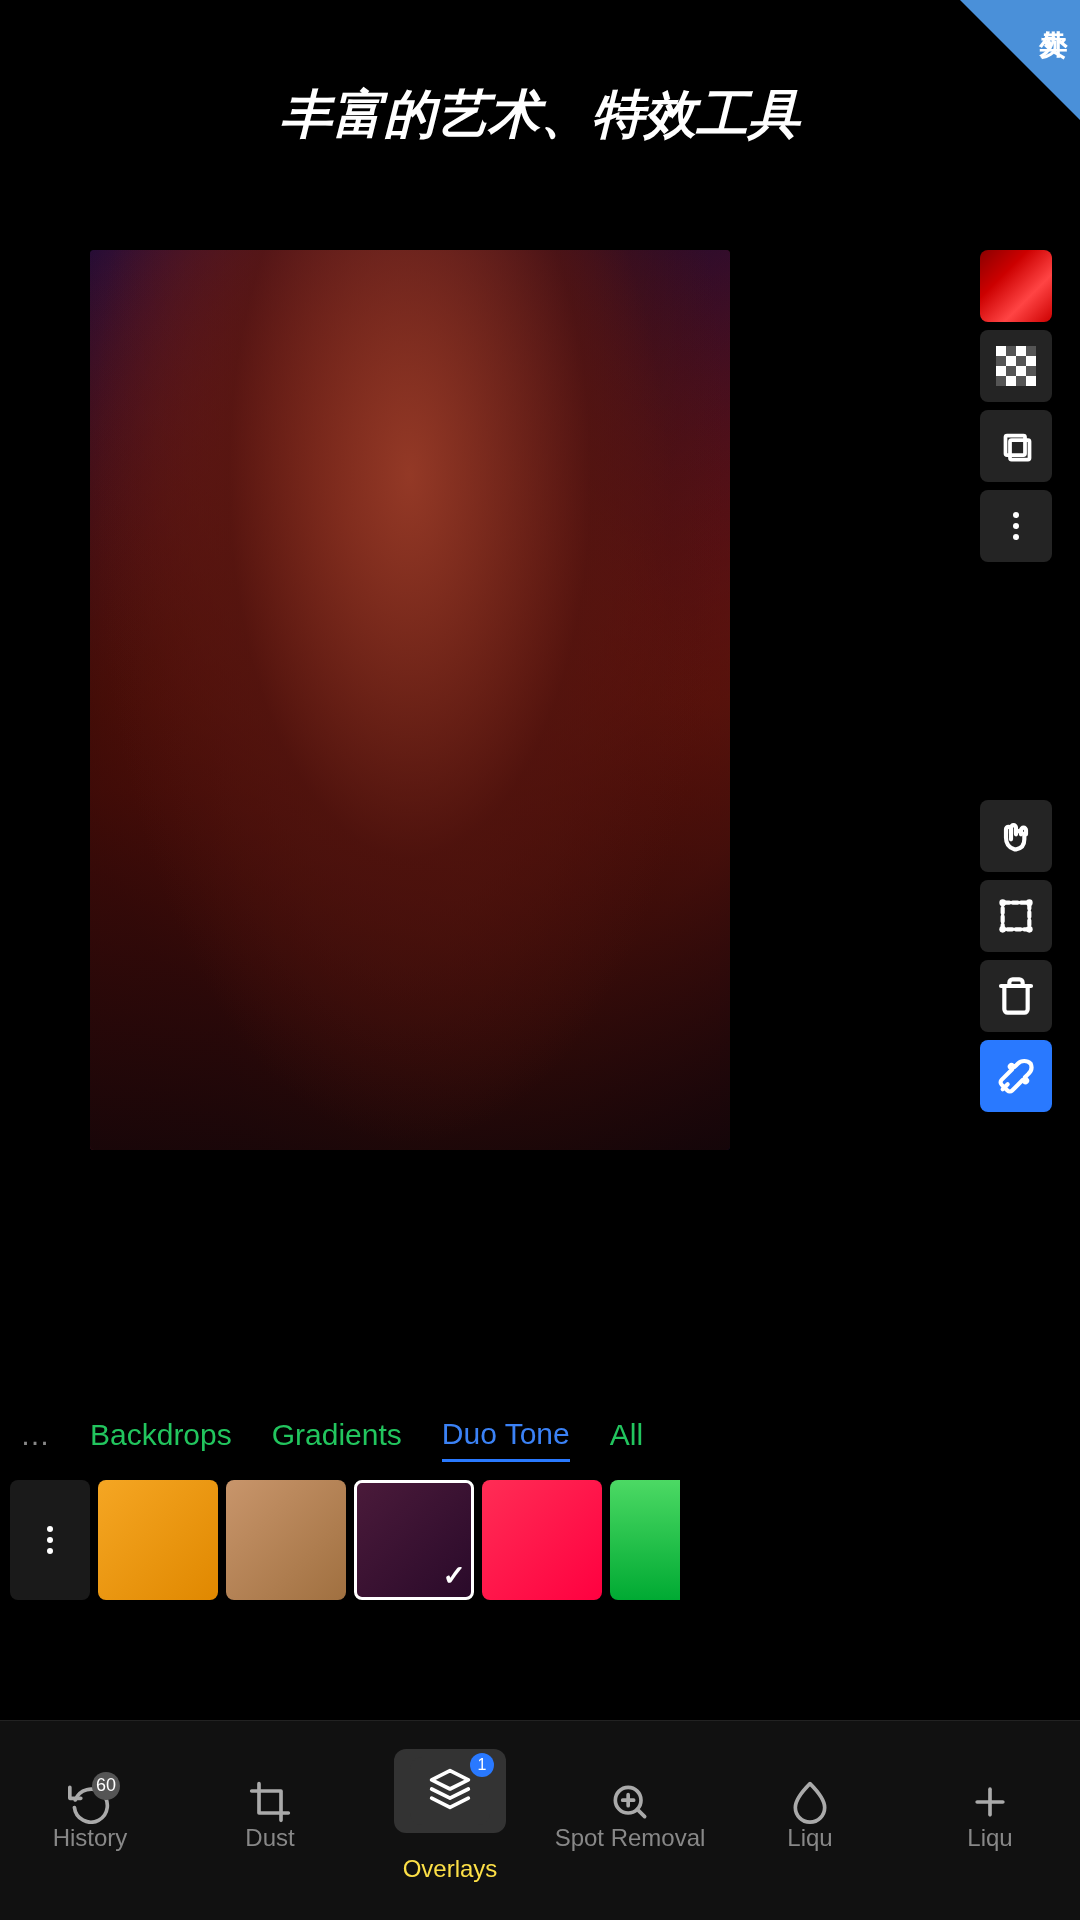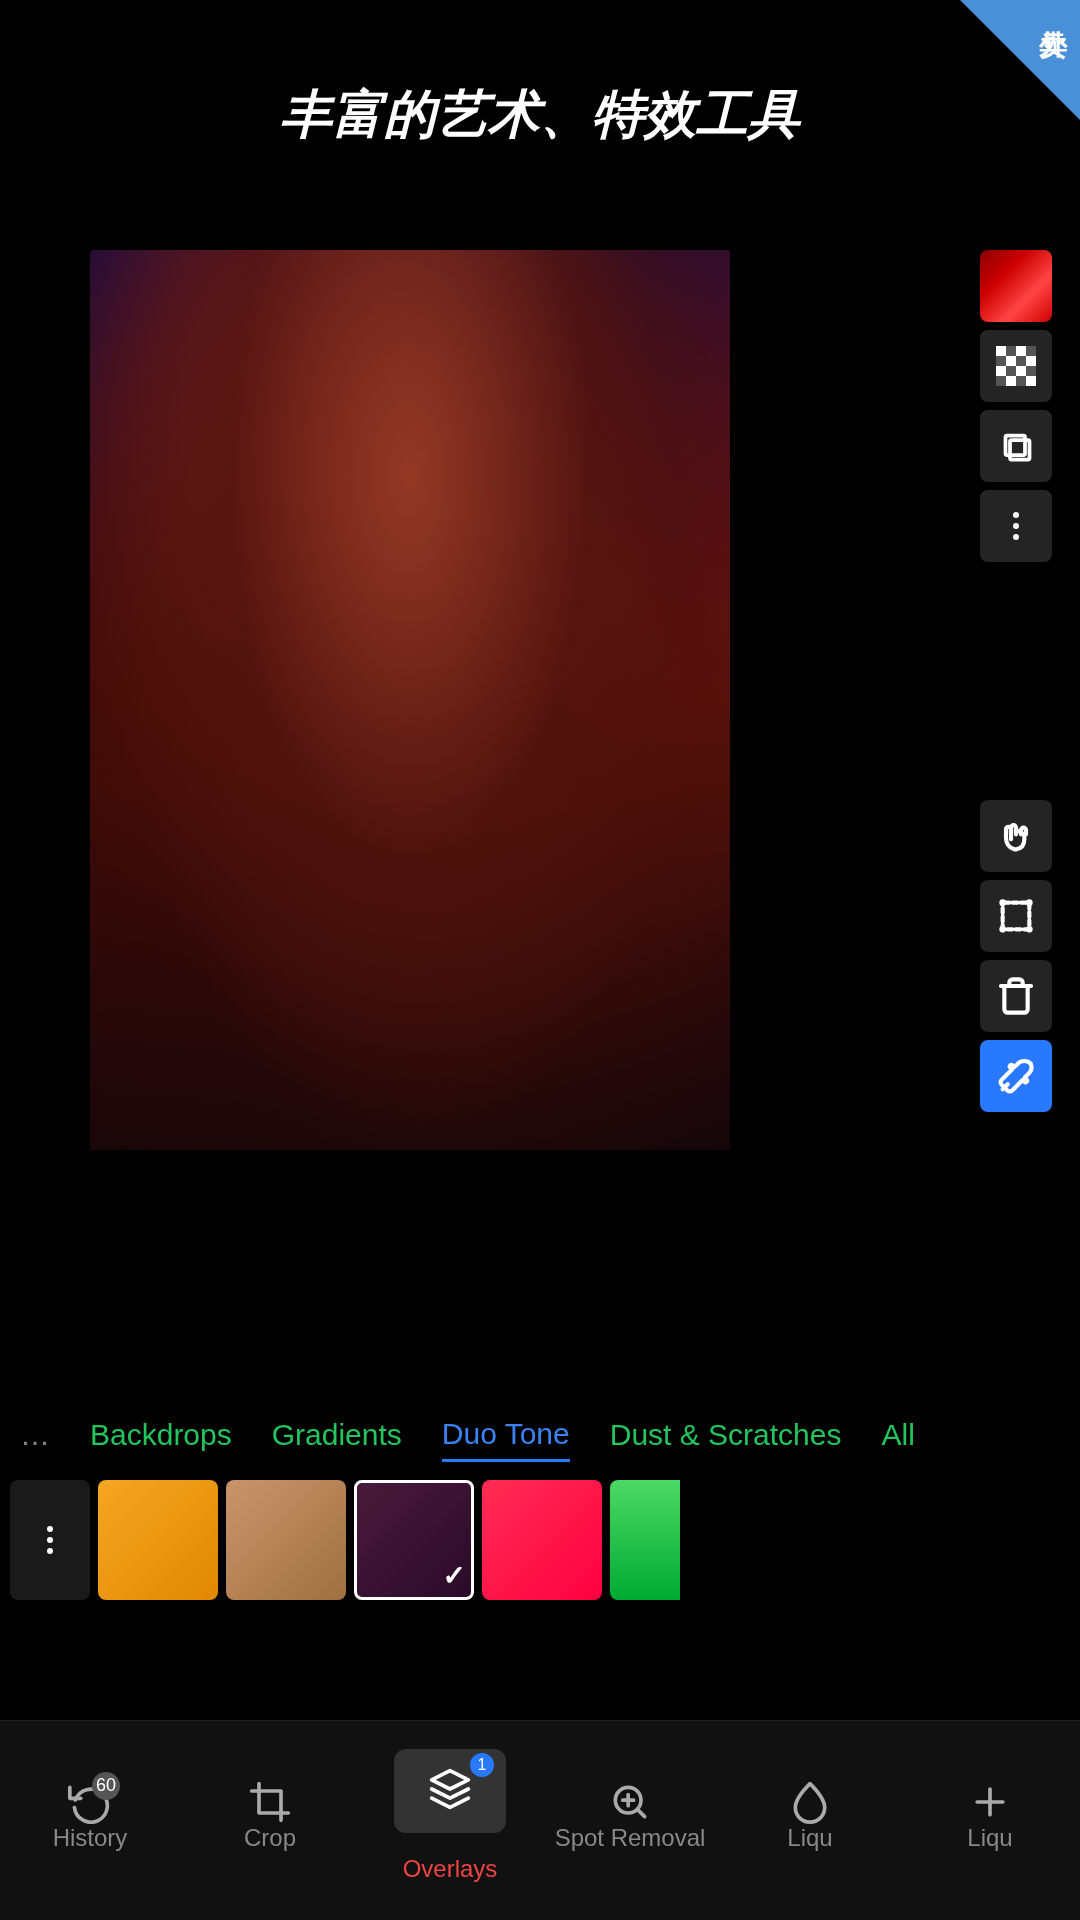--- a/index.html
+++ b/index.html
@@ -244,21 +244,21 @@
       cursor: pointer;
       flex: 1;
     }
 
     .nav-label {
       font-size: 24px;
       color: #888;
     }
 
     .nav-label.active-label {
-      color: #ef4444;
+      color: #fde047;
       margin-top: 22px;
     }
 
     .nav-badge {
       position: absolute;
       top: -8px;
       right: -8px;
       background: #555;
       color: white;
       font-size: 18px;
@@ -439,21 +439,20 @@
       <line x1="4" y1="20" x2="7" y2="17"></line>
     </svg>
   </button>
 </div>
 
 <div class="category-tabs">
   <span class="partially-visible-tab">…</span>
   <span class="tab-item">Backdrops</span>
   <span class="tab-item">Gradients</span>
   <span class="tab-item active">Duo Tone</span>
-  <span class="tab-item">Dust &amp; Scratches</span>
   <span class="tab-item">All</span>
 </div>
 
 <div class="swatches-row">
 
   <div class="swatch more-btn">
     <div class="three-dots">
       <div class="dot"></div>
       <div class="dot"></div>
       <div class="dot"></div>
@@ -487,21 +486,21 @@
   </div>
 
 
   <div class="nav-item">
     <div class="nav-icon-wrap">
       <svg class="nav-svg" viewBox="0 0 24 24">
         <polyline points="6 2 6 18 22 18"></polyline>
         <polyline points="2 6 18 6 18 22"></polyline>
       </svg>
     </div>
-    <span class="nav-label">Crop</span>
+    <span class="nav-label">Dust</span>
   </div>
 
   <div class="nav-item overlays-active">
     <div class="nav-icon-wrap">
       <div style="background: #333; border-radius: 12px; padding: 10px 18px; position: relative;">
         <svg style="width:44px;height:44px;fill:none;stroke:white;stroke-width:2;stroke-linecap:round;stroke-linejoin:round;" viewBox="0 0 24 24">
           <polygon points="12 2 2 7 12 12 22 7 12 2"></polygon>
           <polyline points="2 17 12 22 22 17"></polyline>
           <polyline points="2 12 12 17 22 12"></polyline>
         </svg>

